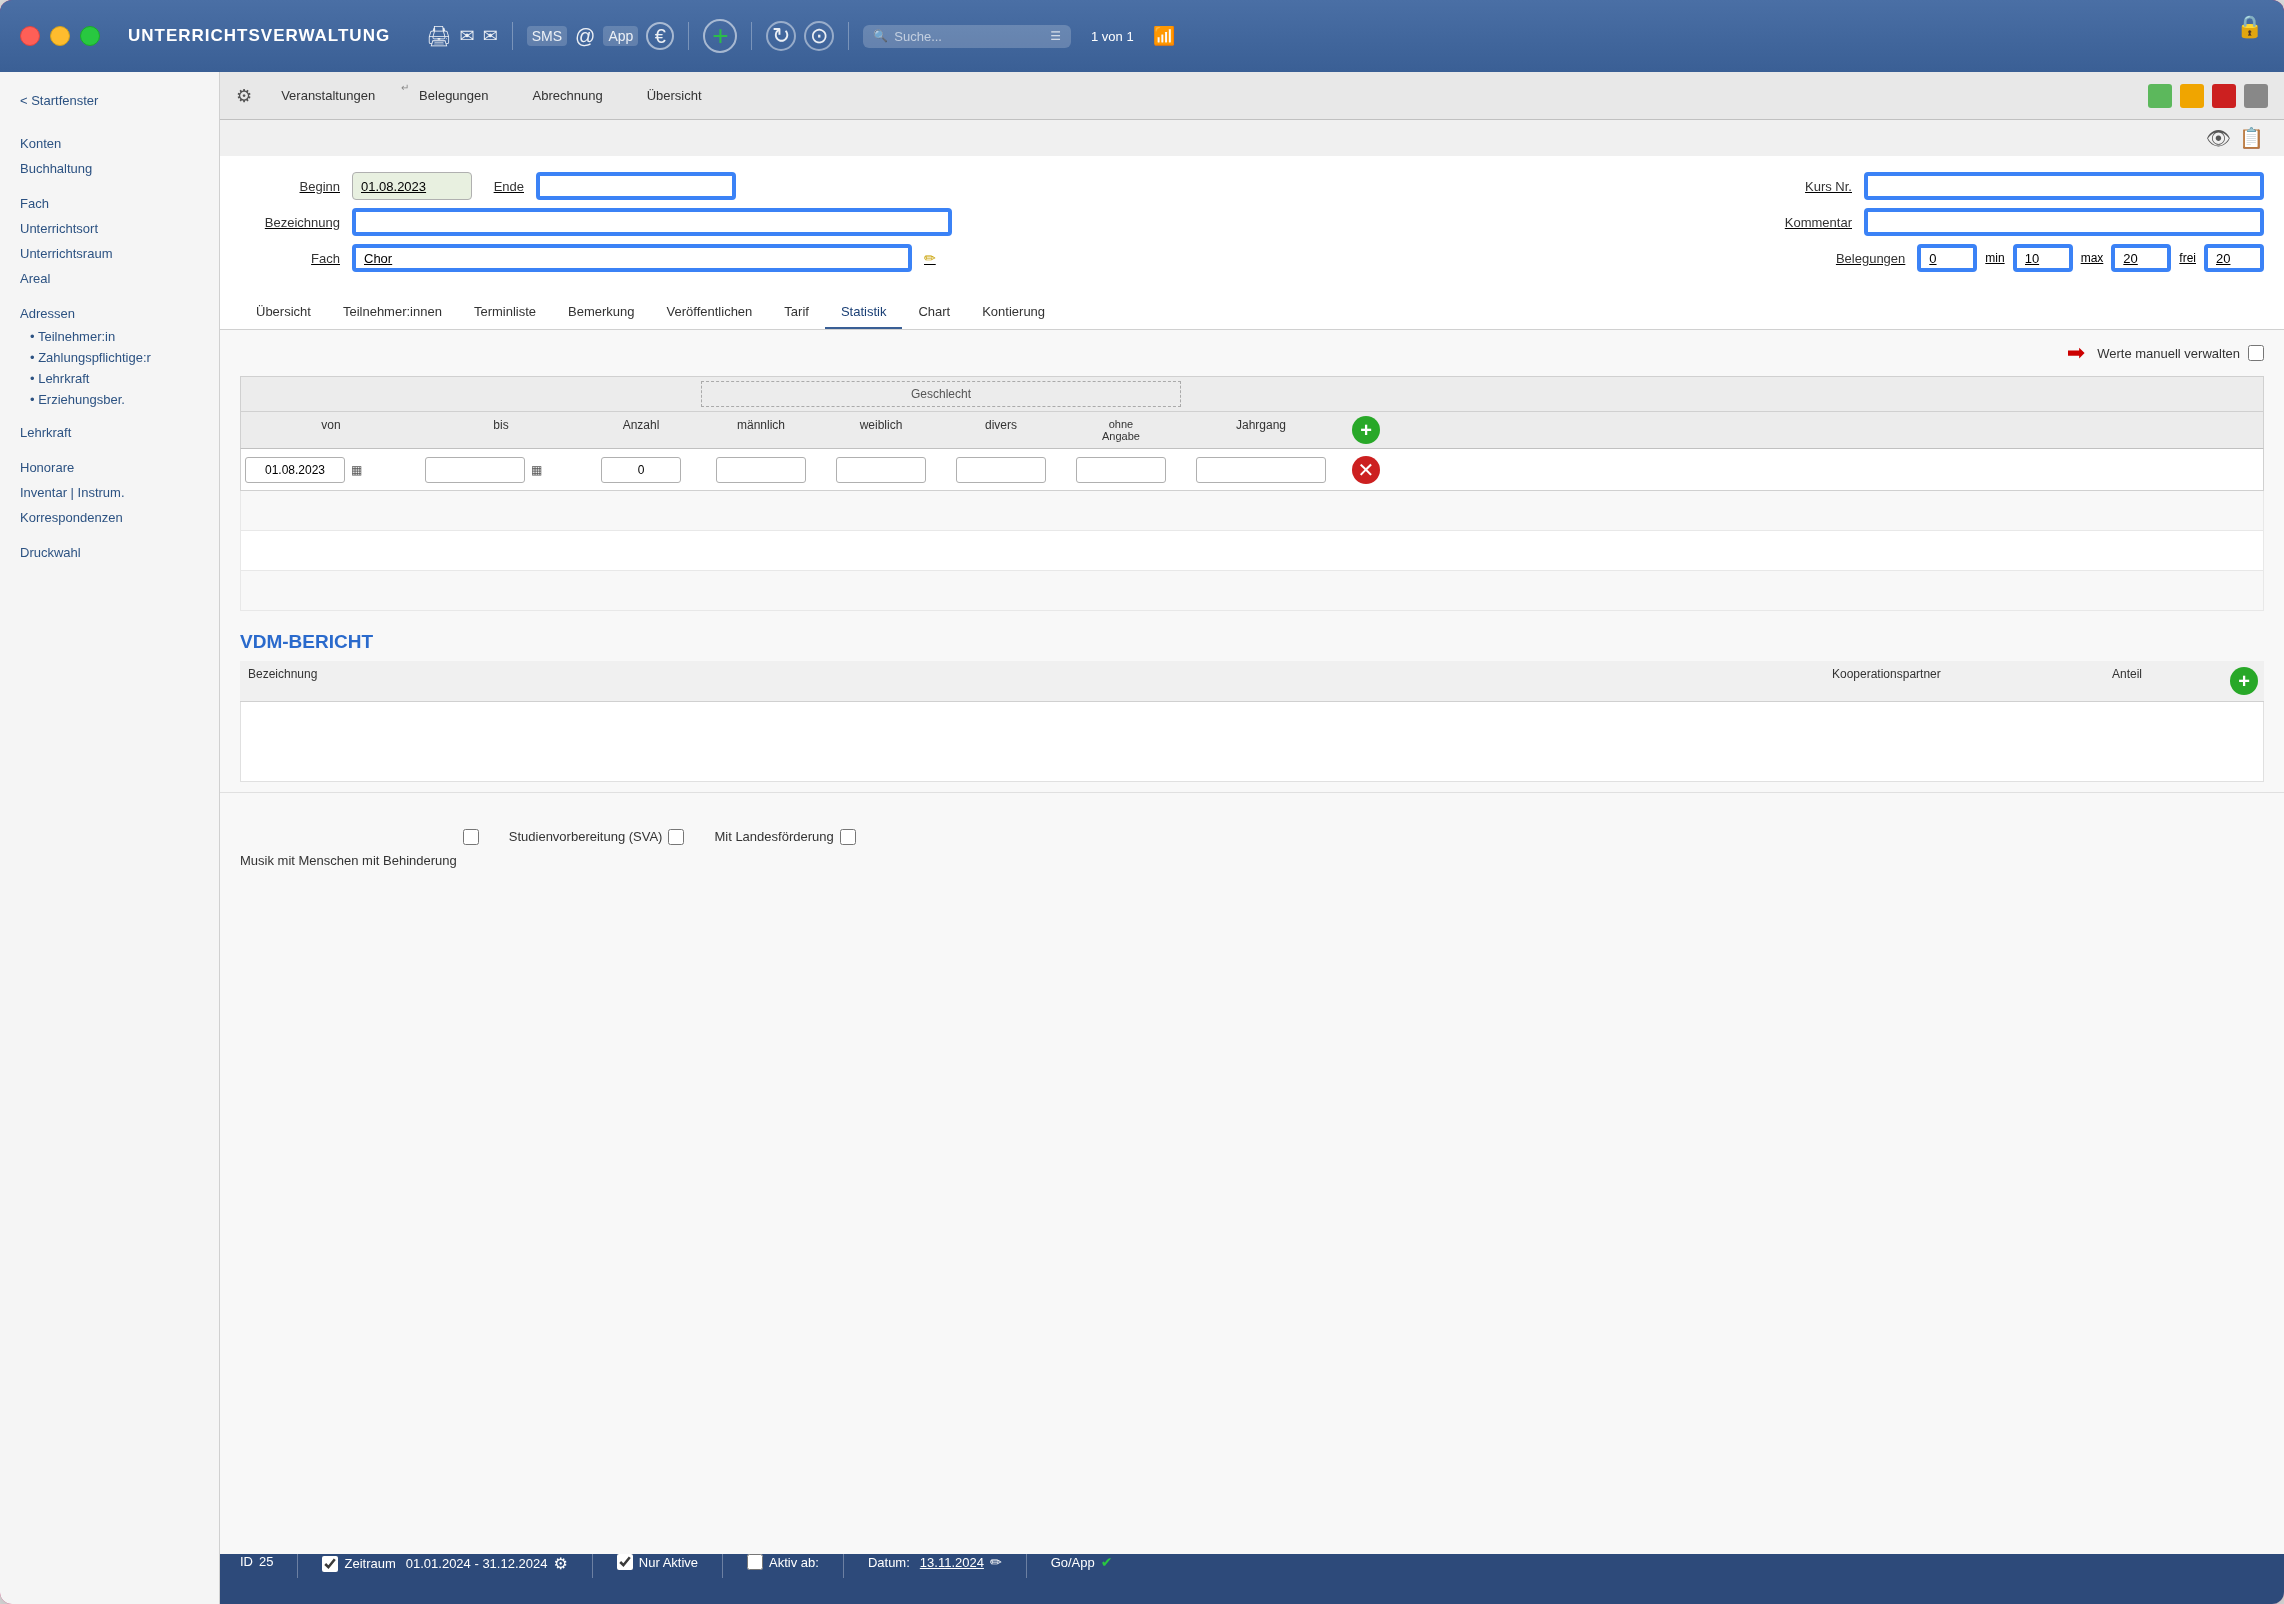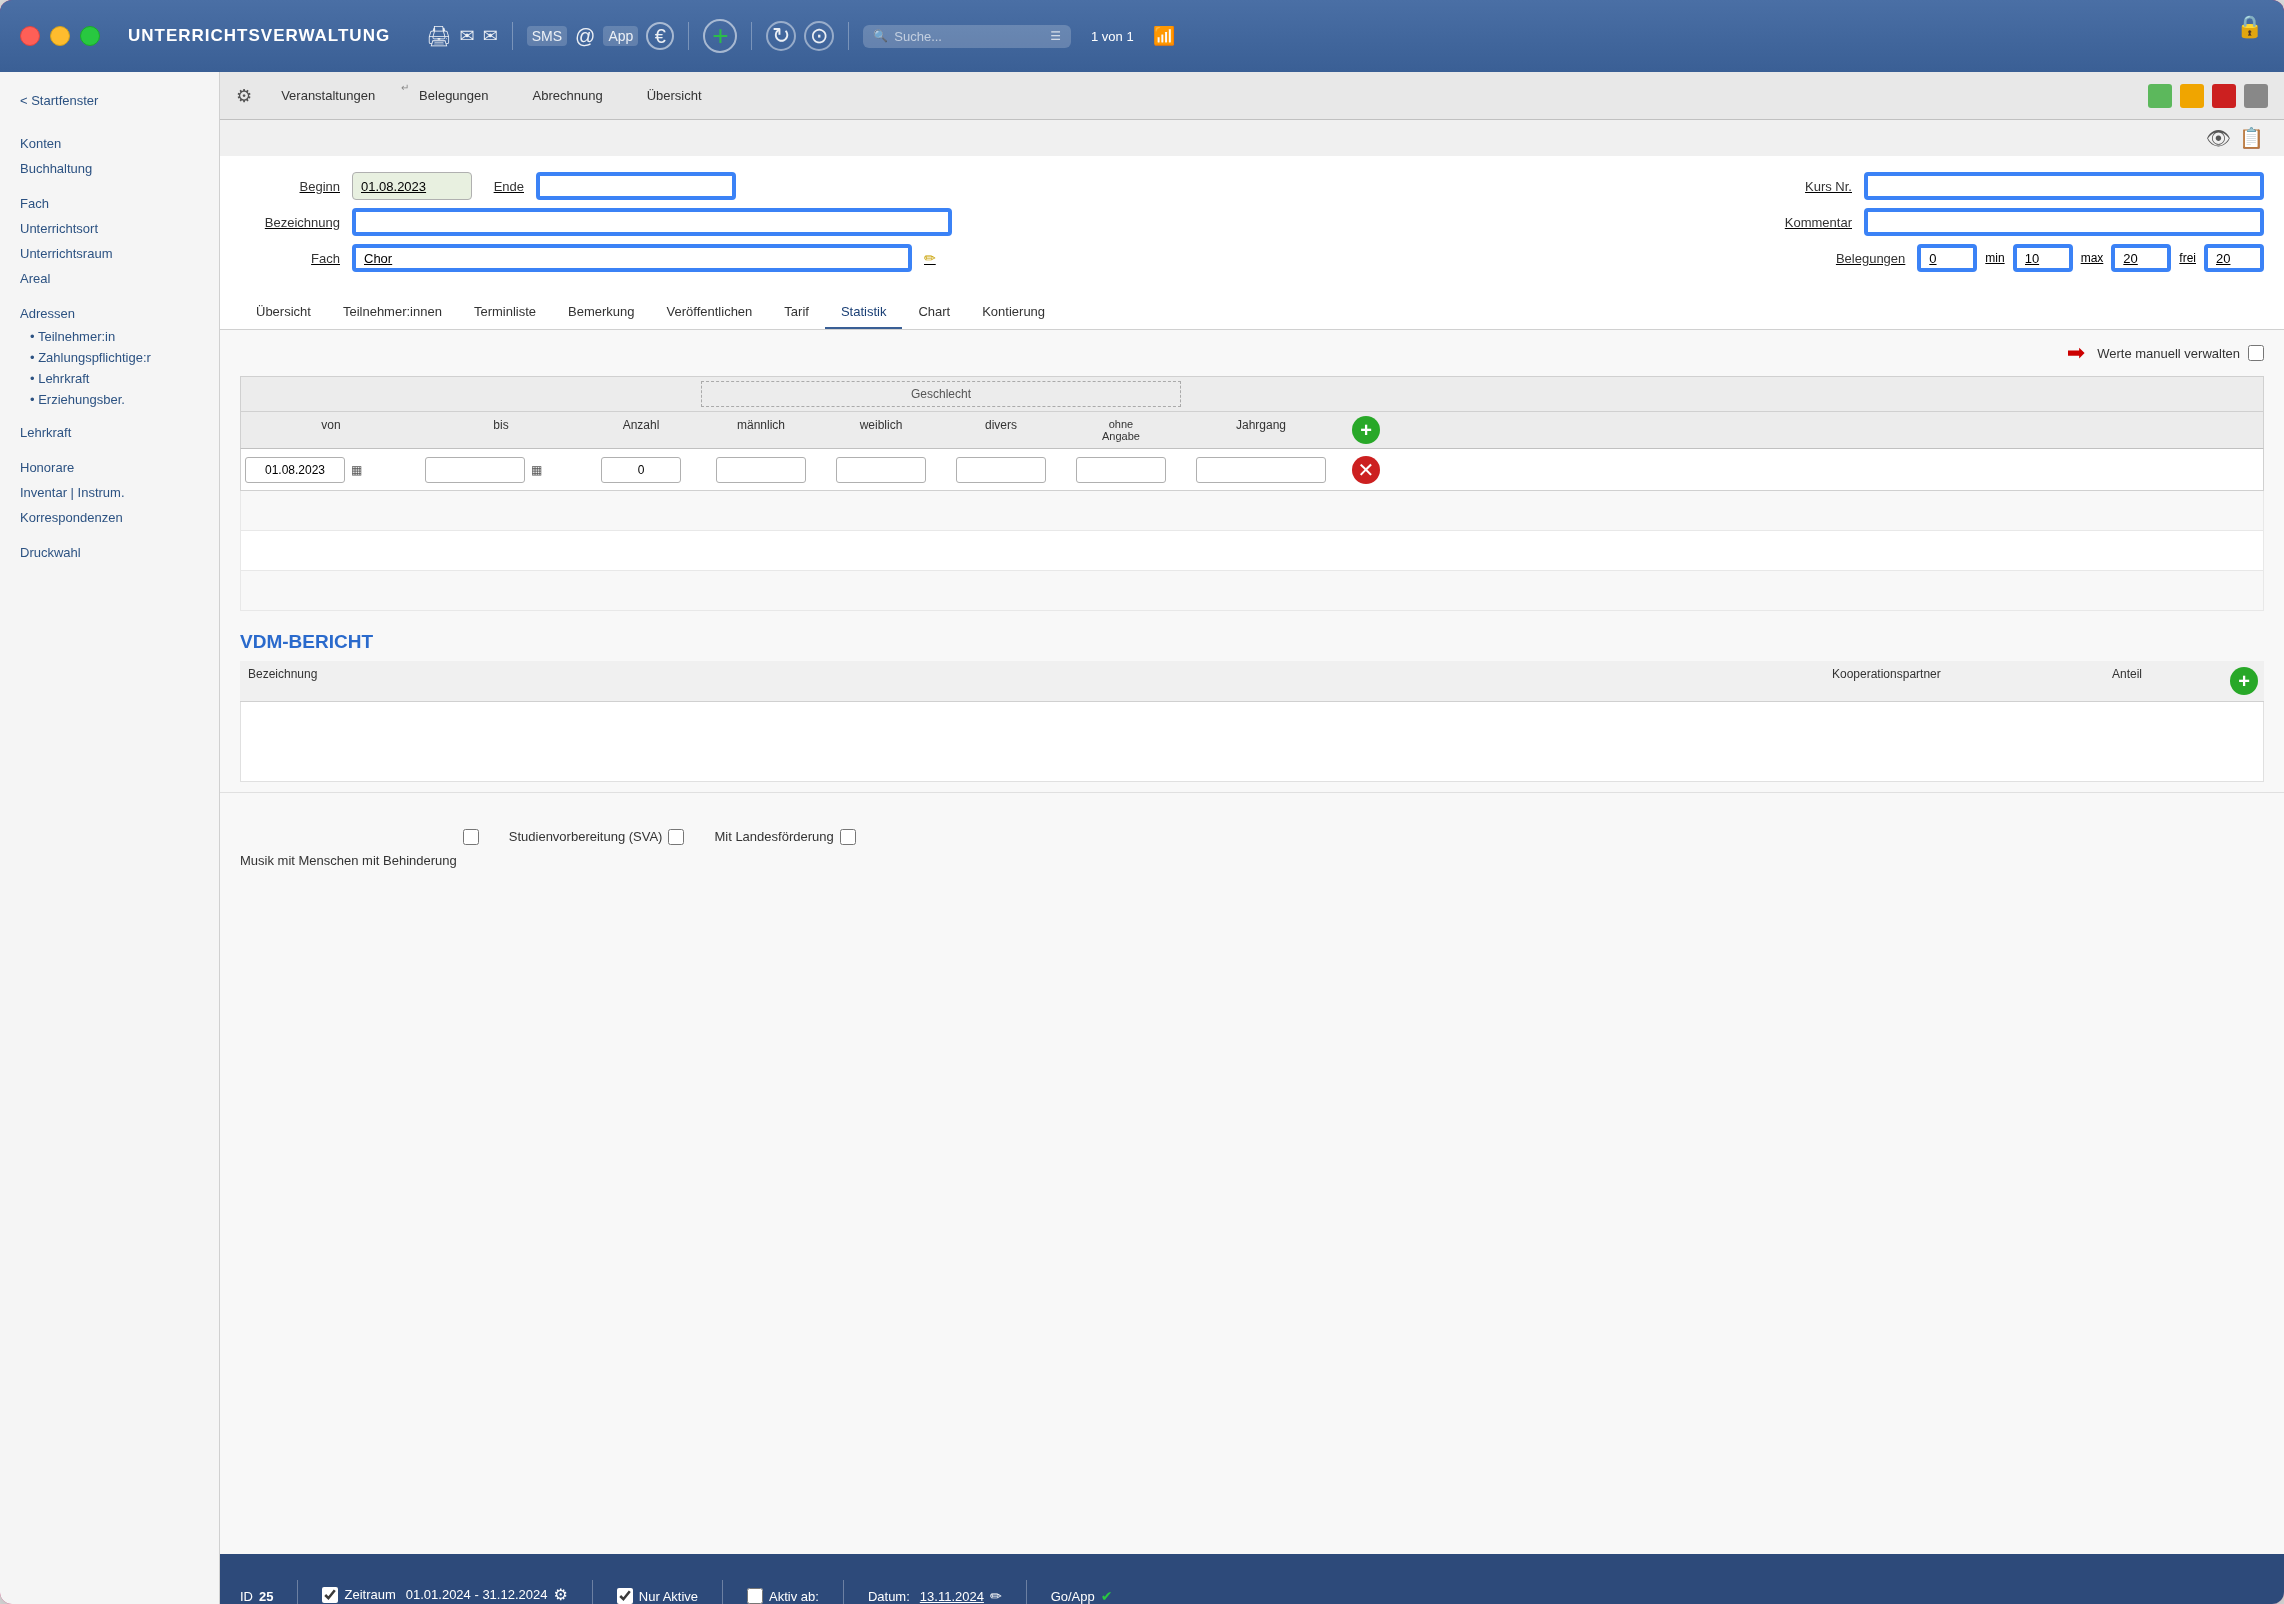--- a/index.html
+++ b/index.html
@@ -378,21 +378,21 @@
     .check-item input[type="checkbox"] {
       width: 16px;
       height: 16px;
     }
 
     
     .status-bar {
       height: 50px;
       background: #2d4a7a;
       display: flex;
-      align-items: flex-end;
+      align-items: flex-start;
       padding: 0 20px;
       gap: 20px;
       flex-shrink: 0;
       color: white;
       font-size: 13px;
     }
     .status-item {
       display: flex;
       align-items: center;
       gap: 6px;
@@ -702,21 +702,21 @@
             <span class="form-label" style="min-width:auto; text-align:left;">Mit Landesförderung</span>
             <input type="checkbox" style="">
           </div>
         </div>
 
       </div>
 
       <div class="status-bar">
         <div class="status-item">
           <span>ID</span>
-          <span style="font-weight:bold;">25</span>
+          <span style="font-weight:normal;">25</span>
         </div>
 
         <div class="status-divider"></div>
 
         <div class="status-item">
           <input type="checkbox" class="status-checkbox" checked="" style="">
           <span>Zeitraum</span>
           <span style="margin-left:4px;">01.01.2024 - 31.12.2024</span>
           <span class="gear-btn">⚙</span>
         </div>

